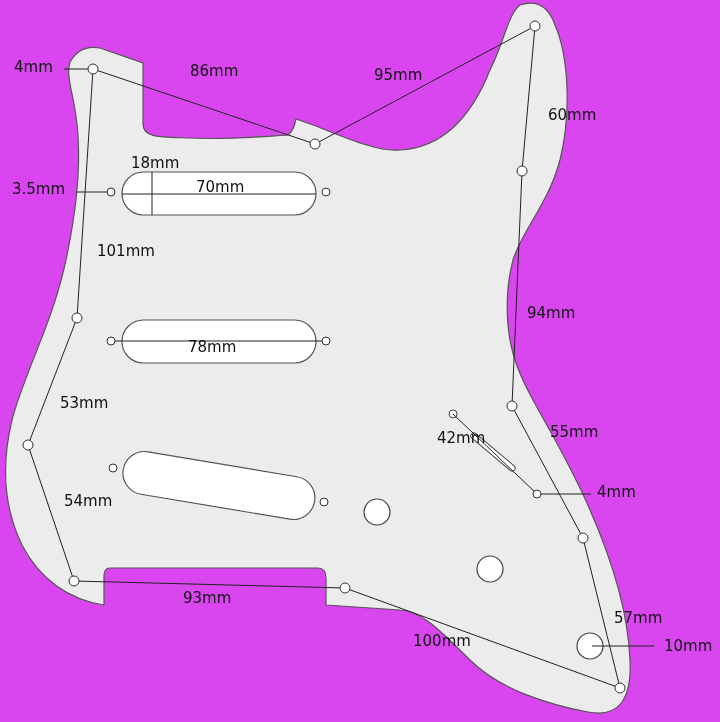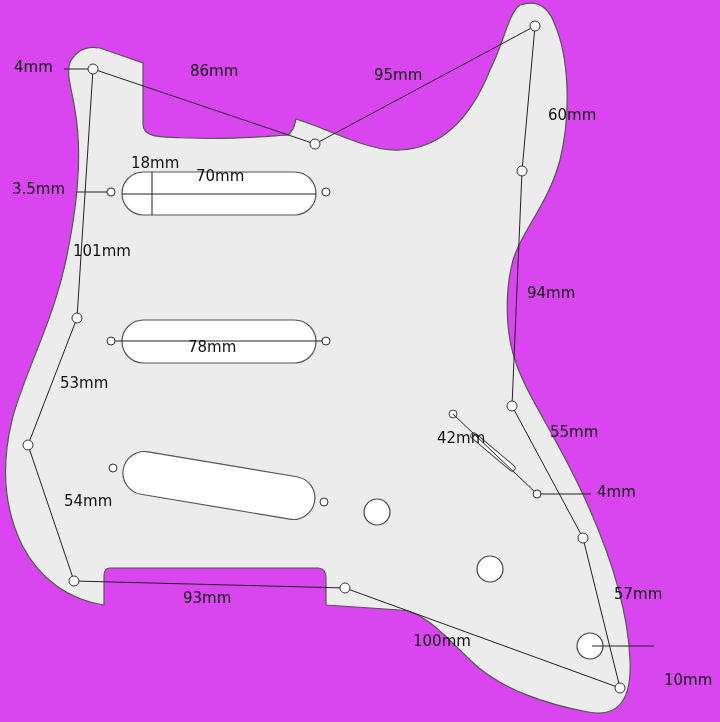--- a/index.html
+++ b/index.html
@@ -110,27 +110,27 @@
       <circle cx="113" cy="468" r="4"></circle>
       <circle cx="324" cy="502" r="4"></circle>
     </g>
   </svg>
 
   <span class="label" style="left:14px;top:60px">4mm</span>
   <span class="label" style="left:190px;top:64px">86mm</span>
   <span class="label" style="left:374px;top:68px">95mm</span>
   <span class="label" style="left:548px;top:108px">60mm</span>
   <span class="label" style="left:131px;top:156px">18mm</span>
-  <span class="label" style="left:196px;top:169px">70mm</span>
+  <span class="label" style="left:196px;top:180px">70mm</span>
   <span class="label" style="left:12px;top:182px">3.5mm</span>
-  <span class="label" style="left:73px;top:244px">101mm</span>
-  <span class="label" style="left:527px;top:286px">94mm</span>
+  <span class="label" style="left:97px;top:244px">101mm</span>
+  <span class="label" style="left:527px;top:306px">94mm</span>
   <span class="label" style="left:188px;top:340px">78mm</span>
-  <span class="label" style="left:60px;top:376px">53mm</span>
+  <span class="label" style="left:60px;top:396px">53mm</span>
   <span class="label" style="left:437px;top:431px">42mm</span>
   <span class="label" style="left:550px;top:425px">55mm</span>
   <span class="label" style="left:597px;top:485px">4mm</span>
   <span class="label" style="left:64px;top:494px">54mm</span>
   <span class="label" style="left:183px;top:591px">93mm</span>
-  <span class="label" style="left:614px;top:587px">57mm</span>
+  <span class="label" style="left:614px;top:611px">57mm</span>
   <span class="label" style="left:413px;top:634px">100mm</span>
-  <span class="label" style="left:664px;top:673px">10mm</span>
+  <span class="label" style="left:664px;top:639px">10mm</span>
 </div>
 
 </body></html>

